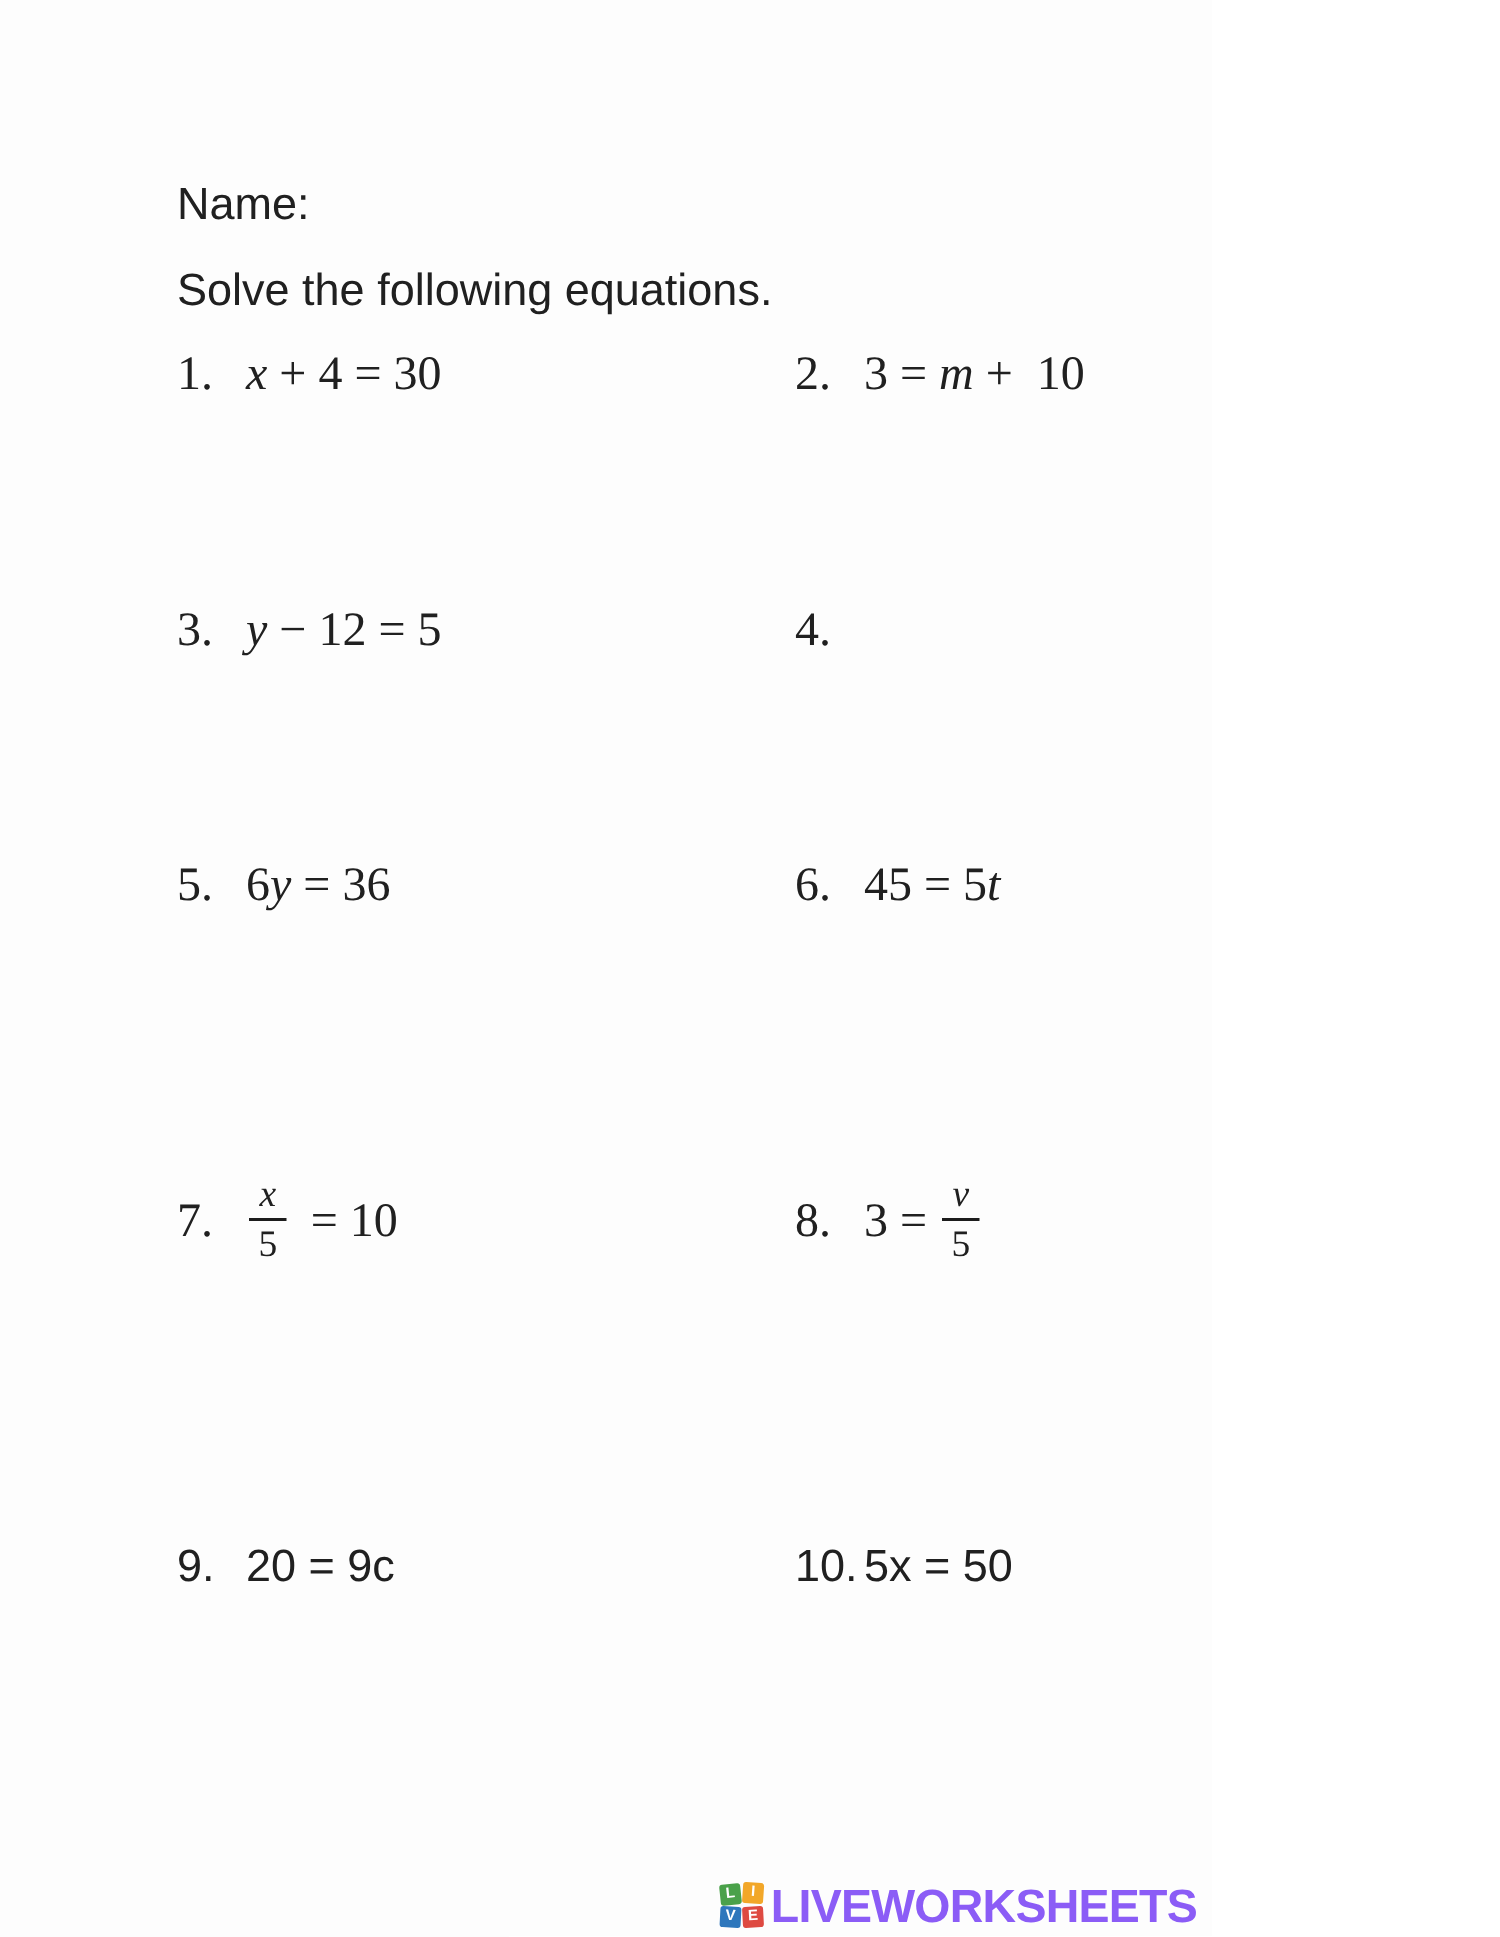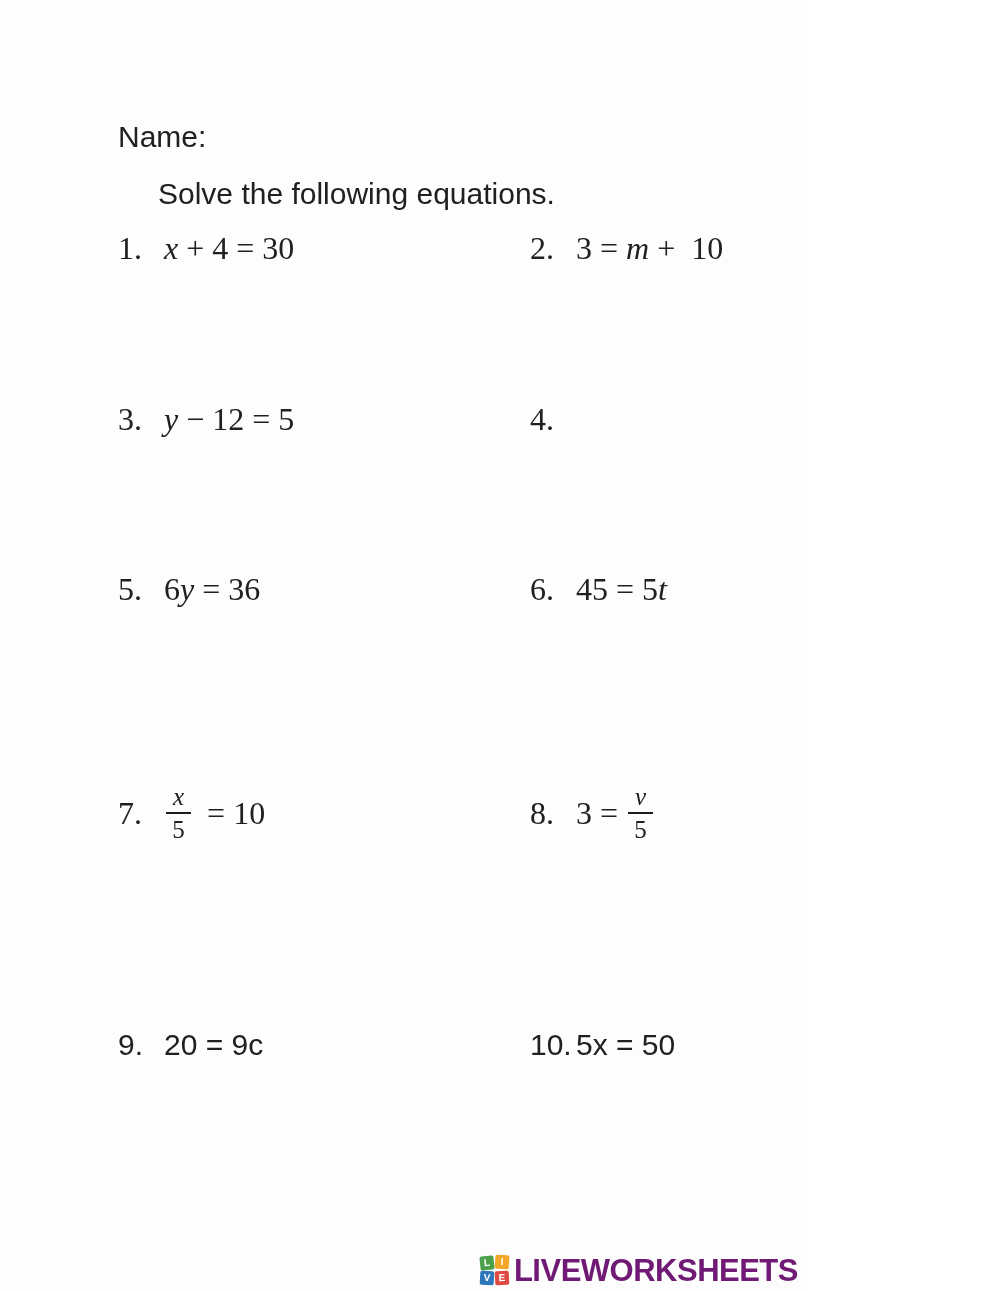--- a/index.html
+++ b/index.html
@@ -17,21 +17,20 @@
     position: absolute;
     left: 118px;
     top: 120px;
     font-size: 30px;
   }
   .instructions {
     position: absolute;
     left: 118px;
     top: 177px;
     font-size: 30px;
-    margin-left: 40px;
   }
   .problems { position: absolute; left: 0; top: 0; width: 100%; height: 100%; }
   .prob-row { position: absolute; left: 0; width: 100%; height: 60px; }
   .row-0 { top: 218px; }
   .row-1 { top: 389px; }
   .row-2 { top: 559px; }
   .row-3 { top: 773px; height: 80px; }
   .row-4 { top: 1015px; }
   .cell {
     position: absolute;
@@ -189,15 +188,15 @@
         </div>
       </div>
     </div>
   <div class="footer">
     <div class="logo-grid" id="logo-grid">
         <div class="logo-cell" style="background: rgb(74, 161, 74);">L</div>
         <div class="logo-cell" style="background: rgb(242, 167, 41);">I</div>
         <div class="logo-cell" style="background: rgb(46, 119, 188);">V</div>
         <div class="logo-cell" style="background: rgb(222, 74, 65);">E</div>
       </div>
-    <div class="brand" id="brand" style="color: #701a75;">LIVEWORKSHEETS</div>
+    <div class="brand" id="brand" style="color: #8b5cf6;">LIVEWORKSHEETS</div>
   </div>
 </div>
 
 </body></html>

